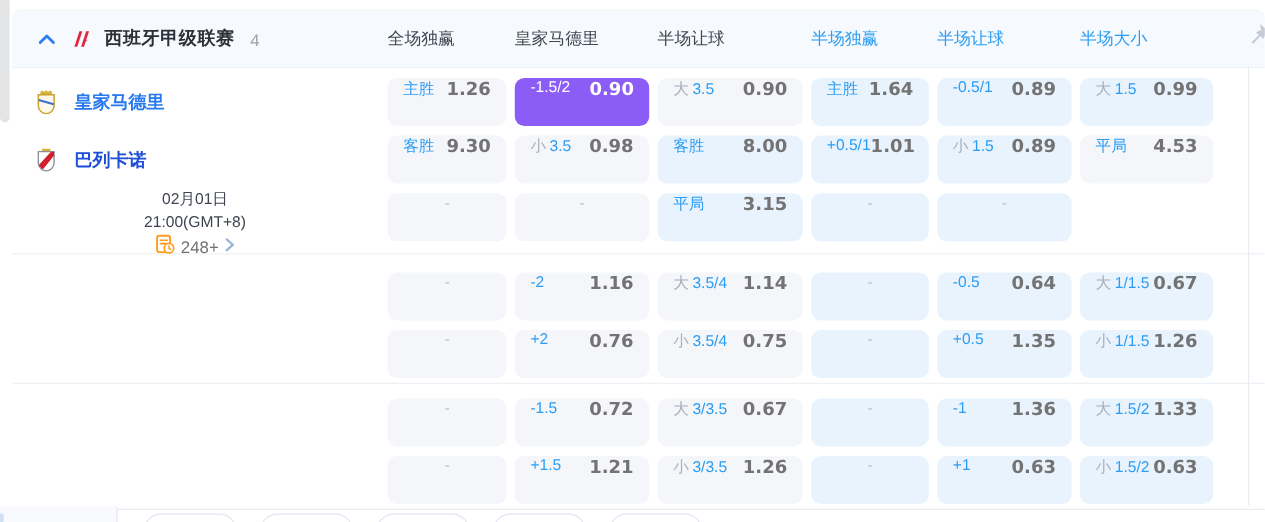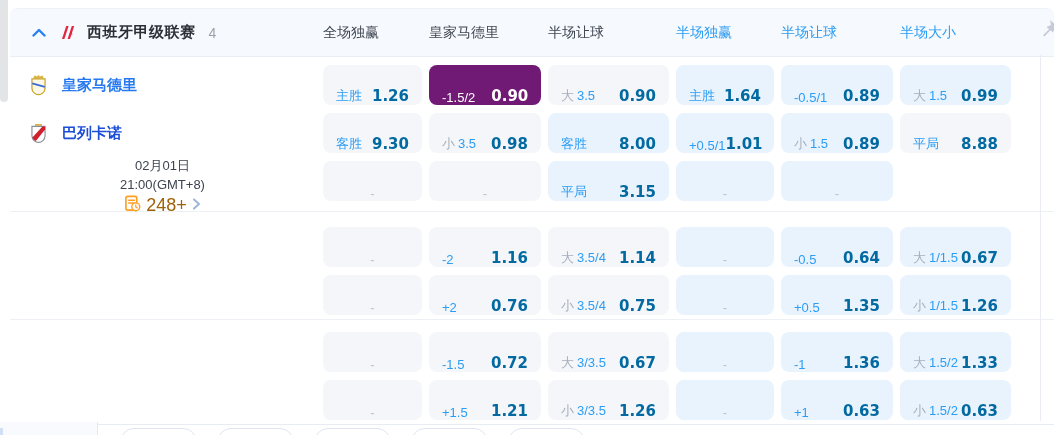--- a/index.html
+++ b/index.html
@@ -42,35 +42,35 @@
   .sec1 .info,.sec2 .info{grid-row:1 / span 2;}
 
   .team-row{height:48px;display:flex;align-items:center;gap:13px;padding-left:18px;}
   .crest{width:21px;height:21px;flex:0 0 auto;}
   .team-name{font-size:15px;font-weight:bold;}
   .team-name.home{color:#2679f0;text-align:right;}
   .team-name.away{color:#1d4ed8;}
   .meta-row{height:48px;display:flex;align-items:center;justify-content:space-between;padding-left:8px;padding-right:16px;flex-direction:column;}
   .match-datetime{width:112px;text-align:center;font-size:13px;color:#3d4450;line-height:1.45;}
   .markets-link{display:flex;align-items:center;gap:5px;cursor:pointer;}
-  .markets-count{font-size:18px;color:#a16207;}
+  .markets-count{font-size:14px;color:#737373;}
 
   
   .cell{
     margin:4px 7px 4px 0;border-radius:8px;height:40px;
-    display:flex;align-items:flex-end;justify-content:space-between;
+    display:flex;align-items:flex-start;justify-content:space-between;
     padding:0 13px;box-sizing:border-box;cursor:pointer;
   }
   .cell.ft{background:#f4f6fa;}
   .cell.ht{background:#e9f3fd;}
-  .cell.sel{background:#701a75;gap:16px;}
+  .cell.sel{background:#8b5cf6;gap:16px;}
   .cell .lbl{font-size:13px;color:#2b9df4;white-space:nowrap;}
   .cell .pre{font-size:13px;color:#a6aebb;margin-right:3px;}
   .cell .line{font-size:13px;color:#2b9df4;}
-  .cell .val{font-size:15px;font-weight:bold;color:#0369a1;font-family:"DejaVu Sans","Liberation Sans",sans-serif;}
+  .cell .val{font-size:15px;font-weight:bold;color:#737373;font-family:"DejaVu Sans","Liberation Sans",sans-serif;}
   .cell.sel .lbl,.cell.sel .val{color:#ffffff;}
   .cell.empty{justify-content:center;cursor:default;}
   .cell .dash{font-size:13px;color:#b9c2cf;}
 
   
   .v-divider{position:absolute;left:1040px;top:55px;width:1px;height:366px;background:#e9edf3;}
 
   
   .bottom-strip{position:absolute;left:0;top:422px;width:1054px;height:13px;}
   .bottom-panel{position:absolute;left:0;top:0;width:97px;height:13px;background:#f8fafd;border-right:1px solid #e4eaf2;}
@@ -203,21 +203,21 @@
         <div class="cell ht">
           <span class="lbl">+0.5/1</span>
           <span class="val">1.01</span>
         </div>
         <div class="cell ht">
           <span><span class="pre">小</span><span class="line">1.5</span></span>
           <span class="val">0.89</span>
         </div>
         <div class="cell ft">
           <span class="lbl">平局</span>
-          <span class="val">8.88</span>
+          <span class="val">4.53</span>
         </div>
         <div class="cell ft empty">
           <span class="dash">-</span>
         </div>
         <div class="cell ft empty">
           <span class="dash">-</span>
         </div>
         <div class="cell ht">
           <span class="lbl">平局</span>
           <span class="val">3.15</span>

